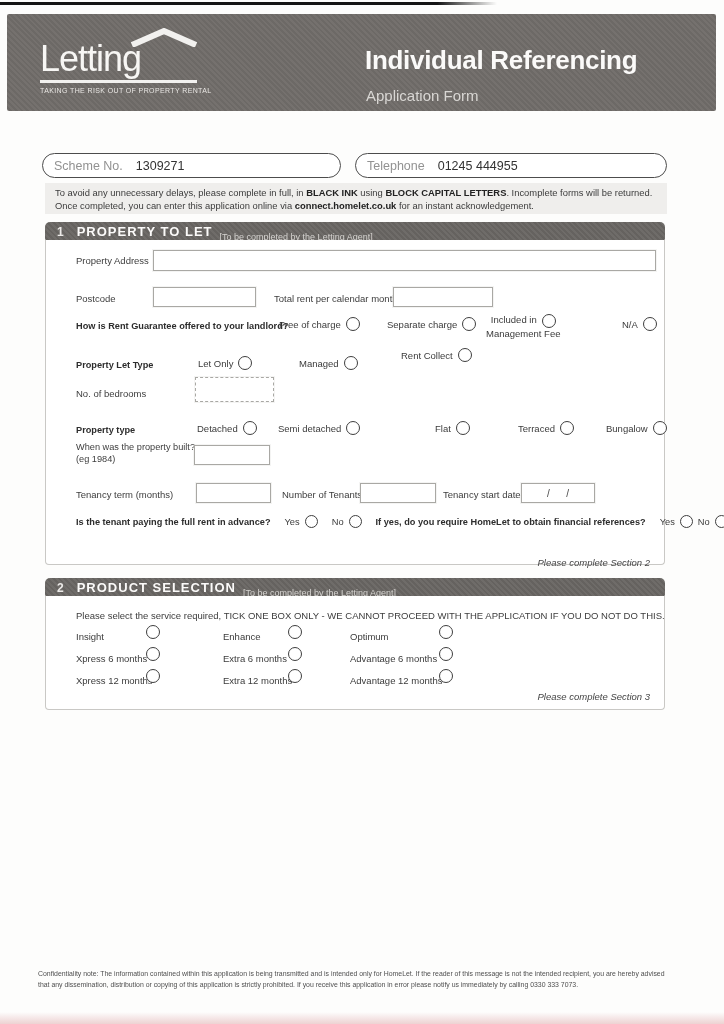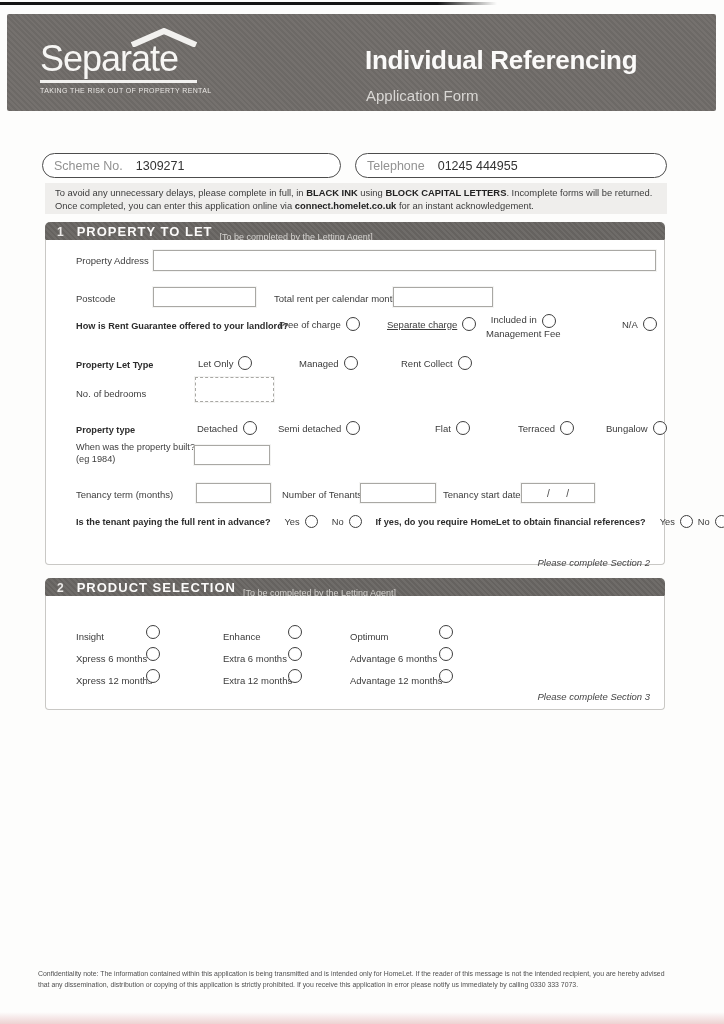--- a/index.html
+++ b/index.html
@@ -80,21 +80,21 @@
 <body>
 
 <div class="page">
   <div class="scan-top-line"></div>
 
   <div class="banner">
     <div class="logo">
       <svg class="roof" width="70" height="19" viewBox="0 0 70 19">
         <path d="M3 17 L35 3 L67 17" stroke="#f2f1ef" stroke-width="6" fill="none"></path>
       </svg>
-      <div class="logo-text">Separate</div>
+      <div class="logo-text">Letting</div>
       <div class="logo-underline"></div>
       <div class="logo-tagline">TAKING THE RISK OUT OF PROPERTY RENTAL</div>
     </div>
     <div class="banner-title">Individual Referencing</div>
     <div class="banner-sub">Application Form</div>
   </div>
 
   <div class="pill" style="left:42px; top:153px; width:299px;">
     <span class="plabel">Scheme No.</span>
     <span>1309271</span>
@@ -123,21 +123,21 @@
     <span class="lbl" style="left:30px; top:53px;">Postcode</span>
     <div class="inp" style="left:107px; top:47px; width:103px; height:20px;"></div>
     <span class="lbl" style="left:228px; top:53px;">Total rent per calendar month</span>
     <div class="inp" style="left:347px; top:47px; width:100px; height:20px;"></div>
 
     <span class="lbl lbl-b" style="left:30px; top:81px;">How is Rent Guarantee offered to your landlord?</span>
     <span class="opt" style="left:233px; top:77px;">
       <span>Free of charge</span>
       <span class="radio"></span>
     </span>
-    <span class="opt" style="left:341px; top:77px;text-decoration:underline;">
+    <span class="opt" style="left:341px; top:77px;">
       <span>Separate charge</span>
       <span class="radio"></span>
     </span>
     <span class="opt opt-stack" style="left:440px; top:74px;">
       <span class="row">
         <span>Included in</span>
         <span class="radio"></span>
       </span>
       <span>Management Fee</span>
     </span>
@@ -148,21 +148,21 @@
 
     <span class="lbl lbl-b" style="left:30px; top:120px;">Property Let Type</span>
     <span class="opt" style="left:152px; top:116px;">
       <span>Let Only</span>
       <span class="radio"></span>
     </span>
     <span class="opt" style="left:253px; top:116px;">
       <span>Managed</span>
       <span class="radio"></span>
     </span>
-    <span class="opt" style="left:355px; top:116px;">
+    <span class="opt" style="left:355px; top:108px;">
       <span>Rent Collect</span>
       <span class="radio"></span>
     </span>
 
     <span class="lbl" style="left:30px; top:148px;">No. of bedrooms</span>
     <div class="inp" style="left:149px; top:137px; width:79px; height:25px; border-style:dashed;"></div>
 
     <span class="lbl lbl-b" style="left:30px; top:185px;">Property type</span>
     <span class="opt" style="left:151px; top:181px;">
       <span>Detached</span>
@@ -216,20 +216,21 @@
     <span class="note-i" style="right:14px; top:305px;margin-top:12px;">Please complete Section 2</span>
   </div>
 
   <div class="sec-bar" style="top:578px;">
     <span class="sec-num">2</span>
     <span class="sec-title">PRODUCT SELECTION</span>
     <span class="sec-note">[To be completed by the Letting Agent]</span>
   </div>
 
   <div class="sec-box" style="top:596px; height:114px;">
+    <span class="lbl" style="left:30px; top:14px;">Please select the service required, TICK ONE BOX ONLY - WE CANNOT PROCEED WITH THE APPLICATION IF YOU DO NOT DO THIS.</span>
 
     <span class="p-lbl" style="left:30px; top:35px;text-align:right;">Insight</span>
     <span class="radio p-radio" style="left:100px; top:29px;"></span>
     <span class="p-lbl" style="left:177px; top:35px;">Enhance</span>
     <span class="radio p-radio" style="left:242px; top:29px;"></span>
     <span class="p-lbl" style="left:304px; top:35px;">Optimum</span>
     <span class="radio p-radio" style="left:393px; top:29px;"></span>
 
     <span class="p-lbl" style="left:30px; top:57px;">Xpress 6 months</span>
     <span class="radio p-radio" style="left:100px; top:51px;"></span>

